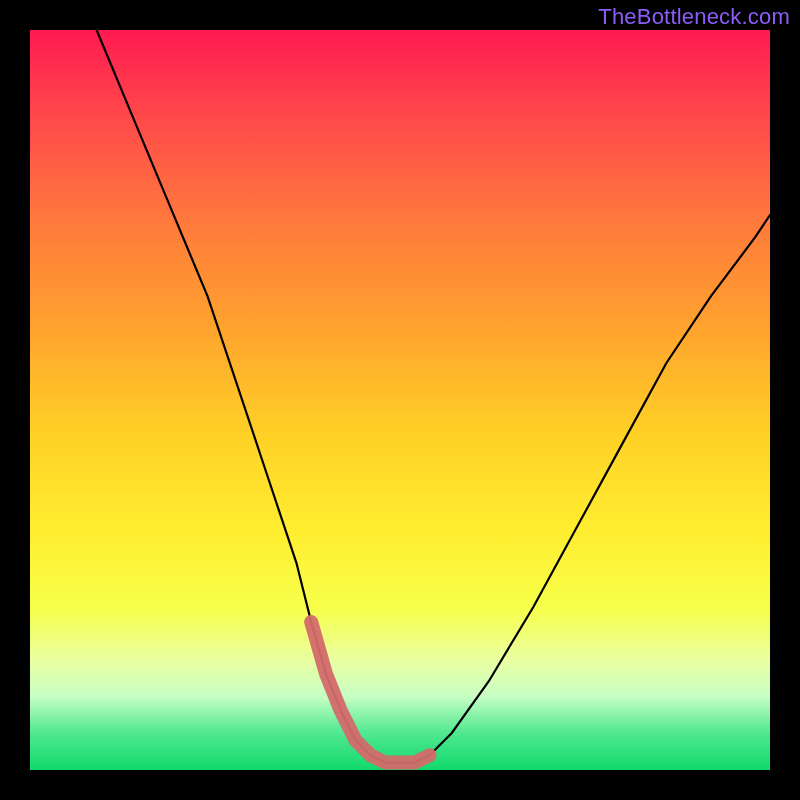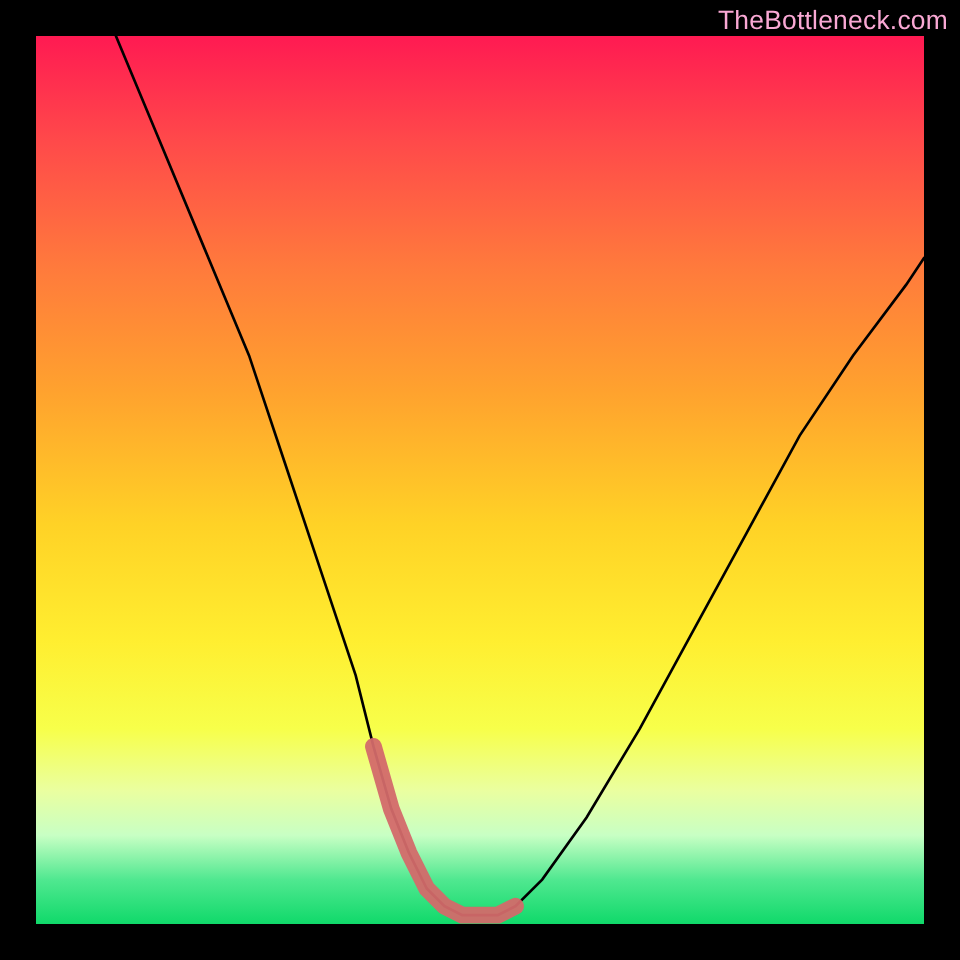--- a/index.html
+++ b/index.html
@@ -37,21 +37,21 @@
       #eaffa0 85%,
       #c8ffc4 90%,
       #50e890 95%,
       #10d96a 100%
     );
   }
   .watermark {
     position: absolute;
     top: 4px;
     right: 10px;
-    color: #f9a8d4;
+    color: #8b5cf6;
     font-size: 22px;
     font-weight: 500;
     letter-spacing: 0.2px;
     user-select: none;
   }
   svg.curve {
     position: absolute;
     left: 0;
     top: 0;
     width: 740px;

